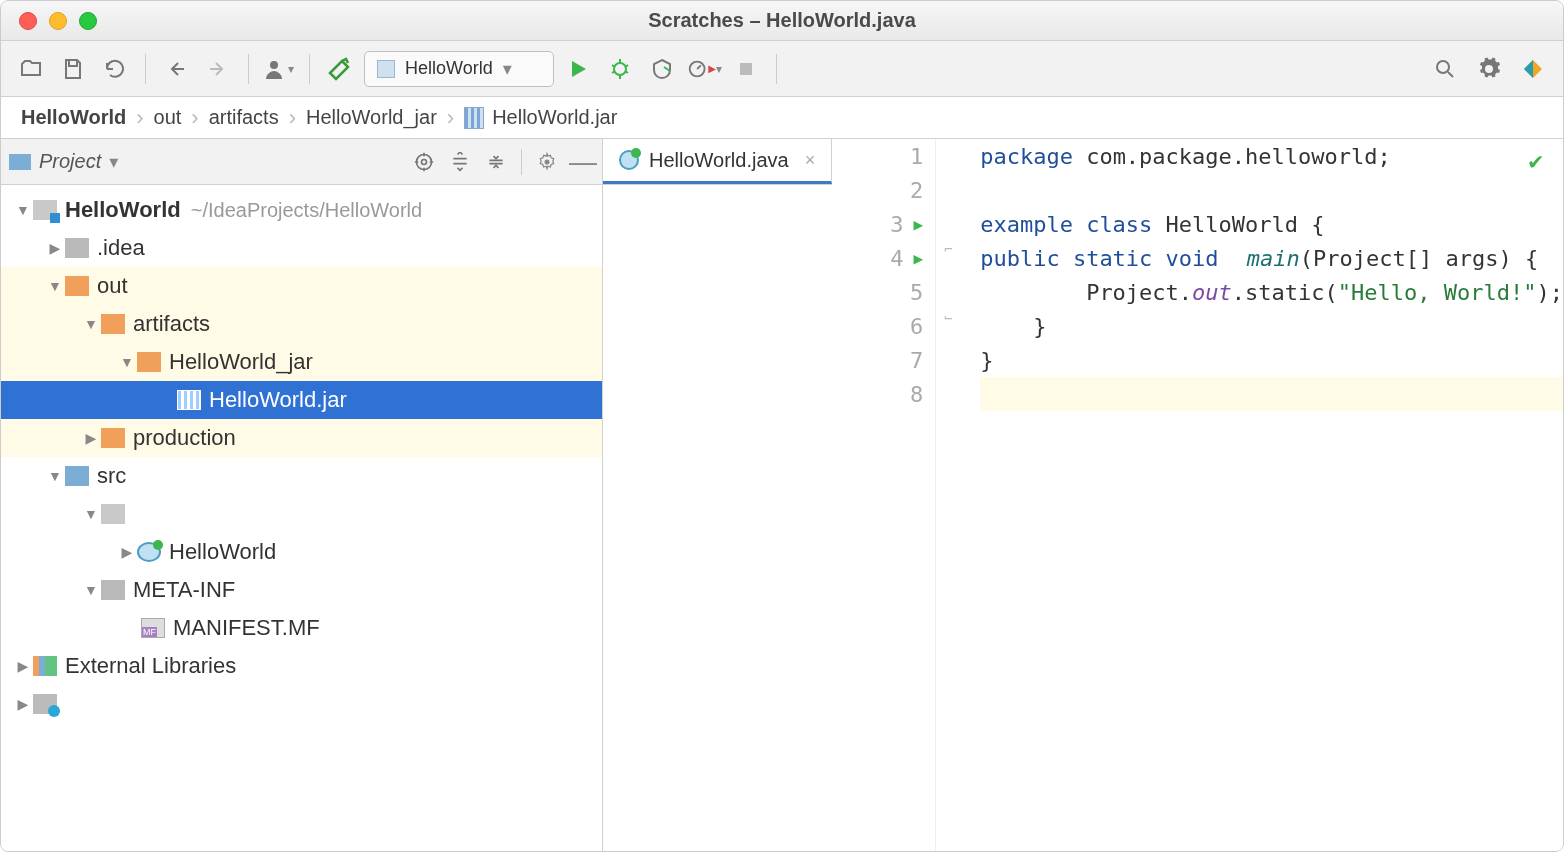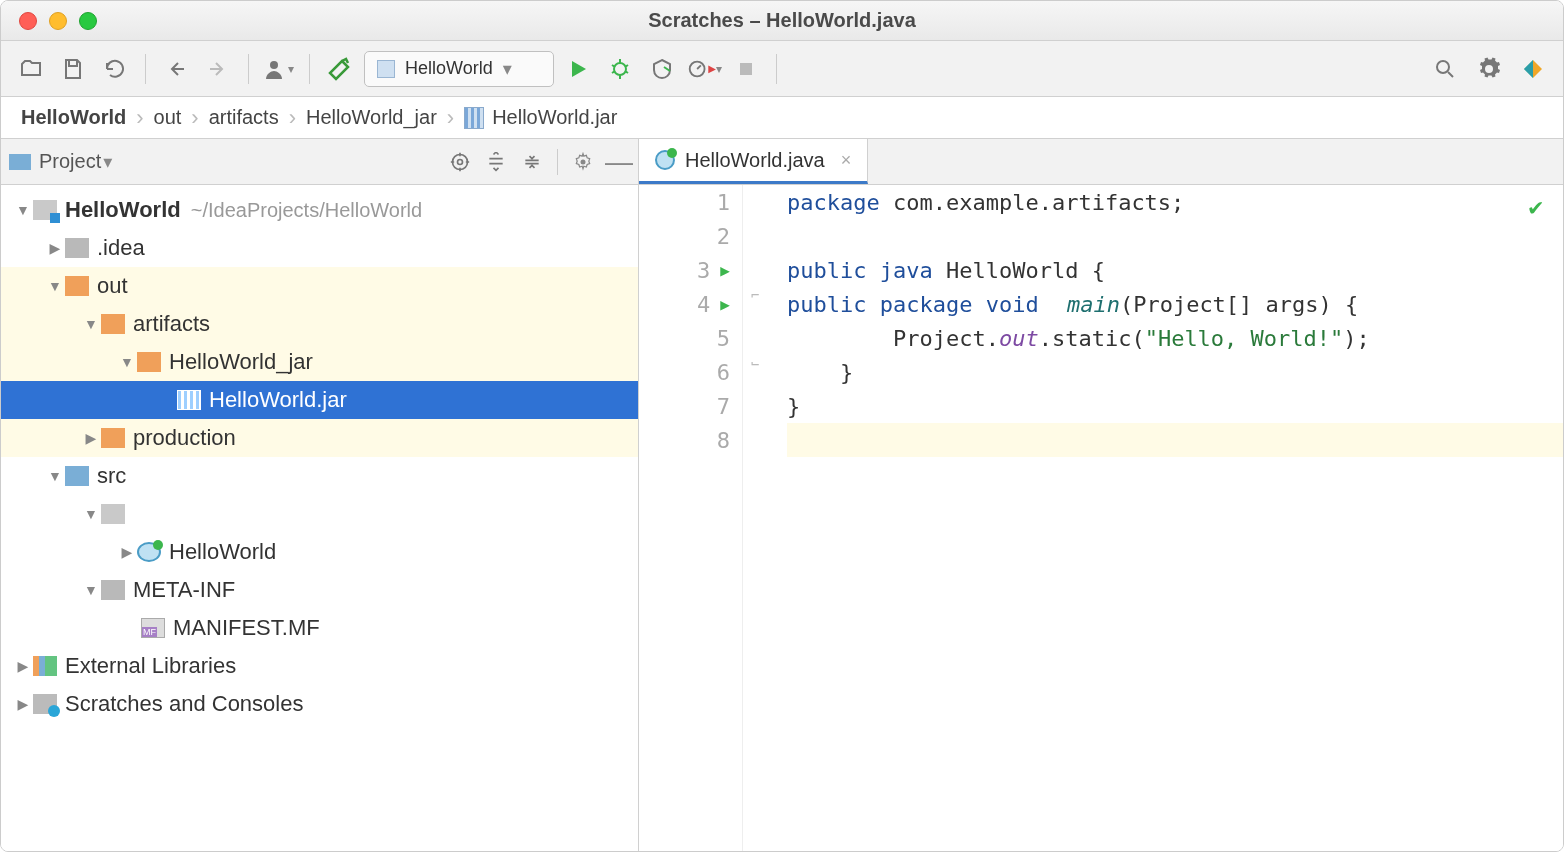--- a/index.html
+++ b/index.html
@@ -70,21 +70,21 @@
 
 .main { display:flex; height: calc(852px - 40px - 56px - 42px); }
 
 
 .project-panel { width: 638px; border-right:1px solid #d0d0d0; display:flex; flex-direction:column; background:#fff;}
 .project-header {
   height:46px; border-bottom:1px solid #d0d0d0; display:flex; align-items:center;
   padding:0 8px; background:#f2f2f2;
 }
 .project-header .ph-icon { width:22px; height:16px; background:#7aaed6; margin-right:8px;}
-.project-header .ph-label { font-size:20px; color:#555; margin-right:2px;}
+.project-header .ph-label { font-size:20px; color:#555; margin-right:8px;font-style:italic;}
 .project-header .ph-drop { color:#888; }
 .project-header .ph-actions { margin-left:auto; display:flex; gap:14px; align-items:center; color:#777;}
 .project-header .ph-actions .act { width:22px; height:22px; display:flex; align-items:center; justify-content:center;}
 .project-header .ph-sep { width:1px; height:26px; background:#ccc;}
 
 .tree { flex:1; overflow:auto; padding-top:6px; font-size:22px; }
 .tree-row {
   height:38px; display:flex; align-items:center; padding-left:12px; white-space:nowrap;
 }
 .tree-row.hl-yellow { background:#fffbe6; }
@@ -106,21 +106,21 @@
 .mf-icon::after{content:"MF"; font-size:9px; position:absolute; bottom:0; left:0; background:#a67fc6; color:#fff; padding:0 1px;}
 .iml-icon { width:18px; height:22px; background:#eee; border:1px solid #aaa; position:relative;}
 .iml-icon::after{content:"";position:absolute;right:-3px;bottom:-3px;width:10px;height:10px;background:#444;}
 .jar-tree-icon { width:18px; height:22px; background: repeating-linear-gradient(90deg,#d0d0d0 0 3px,#fff 3px 6px); border:1px solid #aaa;}
 .tree-row.selected .jar-tree-icon { background: repeating-linear-gradient(90deg,#9ecfff 0 3px,#fff 3px 6px); border-color:#fff;}
 .proj-root-icon { width:24px; height:18px; background:#c9c9c9; position:relative;}
 .proj-root-icon::after{content:"";position:absolute;right:-3px;bottom:-3px;width:10px;height:10px;background:#2f8fd4;}
 .pkg-icon { width:22px; height:18px; background:#c9c9c9;}
 
 
-.editor-side { flex:1; display:flex; flex-direction:column; }
+.editor-side { flex:1; display:flex; flex-direction:row; }
 .tabbar { height:46px; border-bottom:1px solid #d0d0d0; display:flex; background:#f2f2f2;}
 .tab {
   display:flex; align-items:center; padding:0 16px; border-right:1px solid #d0d0d0;
   border-bottom:3px solid #3c7ac8; background:#fff; gap:10px; font-size:20px;
 }
 .tab .class-icon { width:20px; height:20px; }
 .tab .close { color:#aaa; font-size:18px; margin-left:6px;}
 
 .editor-body { flex:1; display:flex; position:relative; font-family: Menlo, Consolas, monospace; font-size:22px; }
 .gutter { width:104px; border-right:1px solid #eee; background:#fff; }
@@ -360,21 +360,20 @@
         <span class="label">MANIFEST.MF</span>
       </div>
       <div class="tree-row" style="padding-left:12px;">
         <span class="arrow">▶</span>
         <span class="icon lib-icon"></span>
         <span class="label">External Libraries</span>
       </div>
       <div class="tree-row" style="padding-left:12px;">
         <span class="arrow">▶</span>
         <span class="icon scratch-icon"></span>
-        <span class="label">Scratches and Consoles</span>
       </div>
     </div>
   </div>
 
   <div class="editor-side">
     <div class="tabbar">
       <div class="tab">
         <span class="class-icon"></span>
         <span>HelloWorld.java</span>
         <span class="close">×</span>
@@ -412,24 +411,24 @@
       <div class="fold-col">
         <div style="height:34px"></div>
           <div style="height:34px"></div>
           <div style="height:34px"></div>
         <div class="fold-mark" style="height:34px">⌐</div>
         <div style="height:34px"></div>
         <div class="fold-mark" style="height:34px">⌙</div>
       </div>
       <div class="code">
         <span class="check">✔</span>
-        <div class="code-row"><span class="kw">package</span><span> com.example.artifacts;</span></div>
+        <div class="code-row"><span class="kw">package</span><span> com.package.helloworld;</span></div>
         <div class="code-row"></div>
-        <div class="code-row"><span class="kw">public java</span><span> HelloWorld {</span></div>
-        <div class="code-row">    <span class="kw">public package void</span><span class="fn"> main</span><span>(Project[] args) {</span></div>
+        <div class="code-row"><span class="kw">example class</span><span> HelloWorld {</span></div>
+        <div class="code-row">    <span class="kw">public static void</span><span class="fn"> main</span><span>(Project[] args) {</span></div>
         <div class="code-row"><span>        Project.</span><span class="it">out</span><span>.static(</span><span class="str">"Hello, World!"</span><span>);</span></div>
         <div class="code-row"><span>    }</span></div>
         <div class="code-row"><span>}</span></div>
         <div class="code-row current"></div>
       </div>
     </div>
   </div>
 </div>
 
 </body></html>

